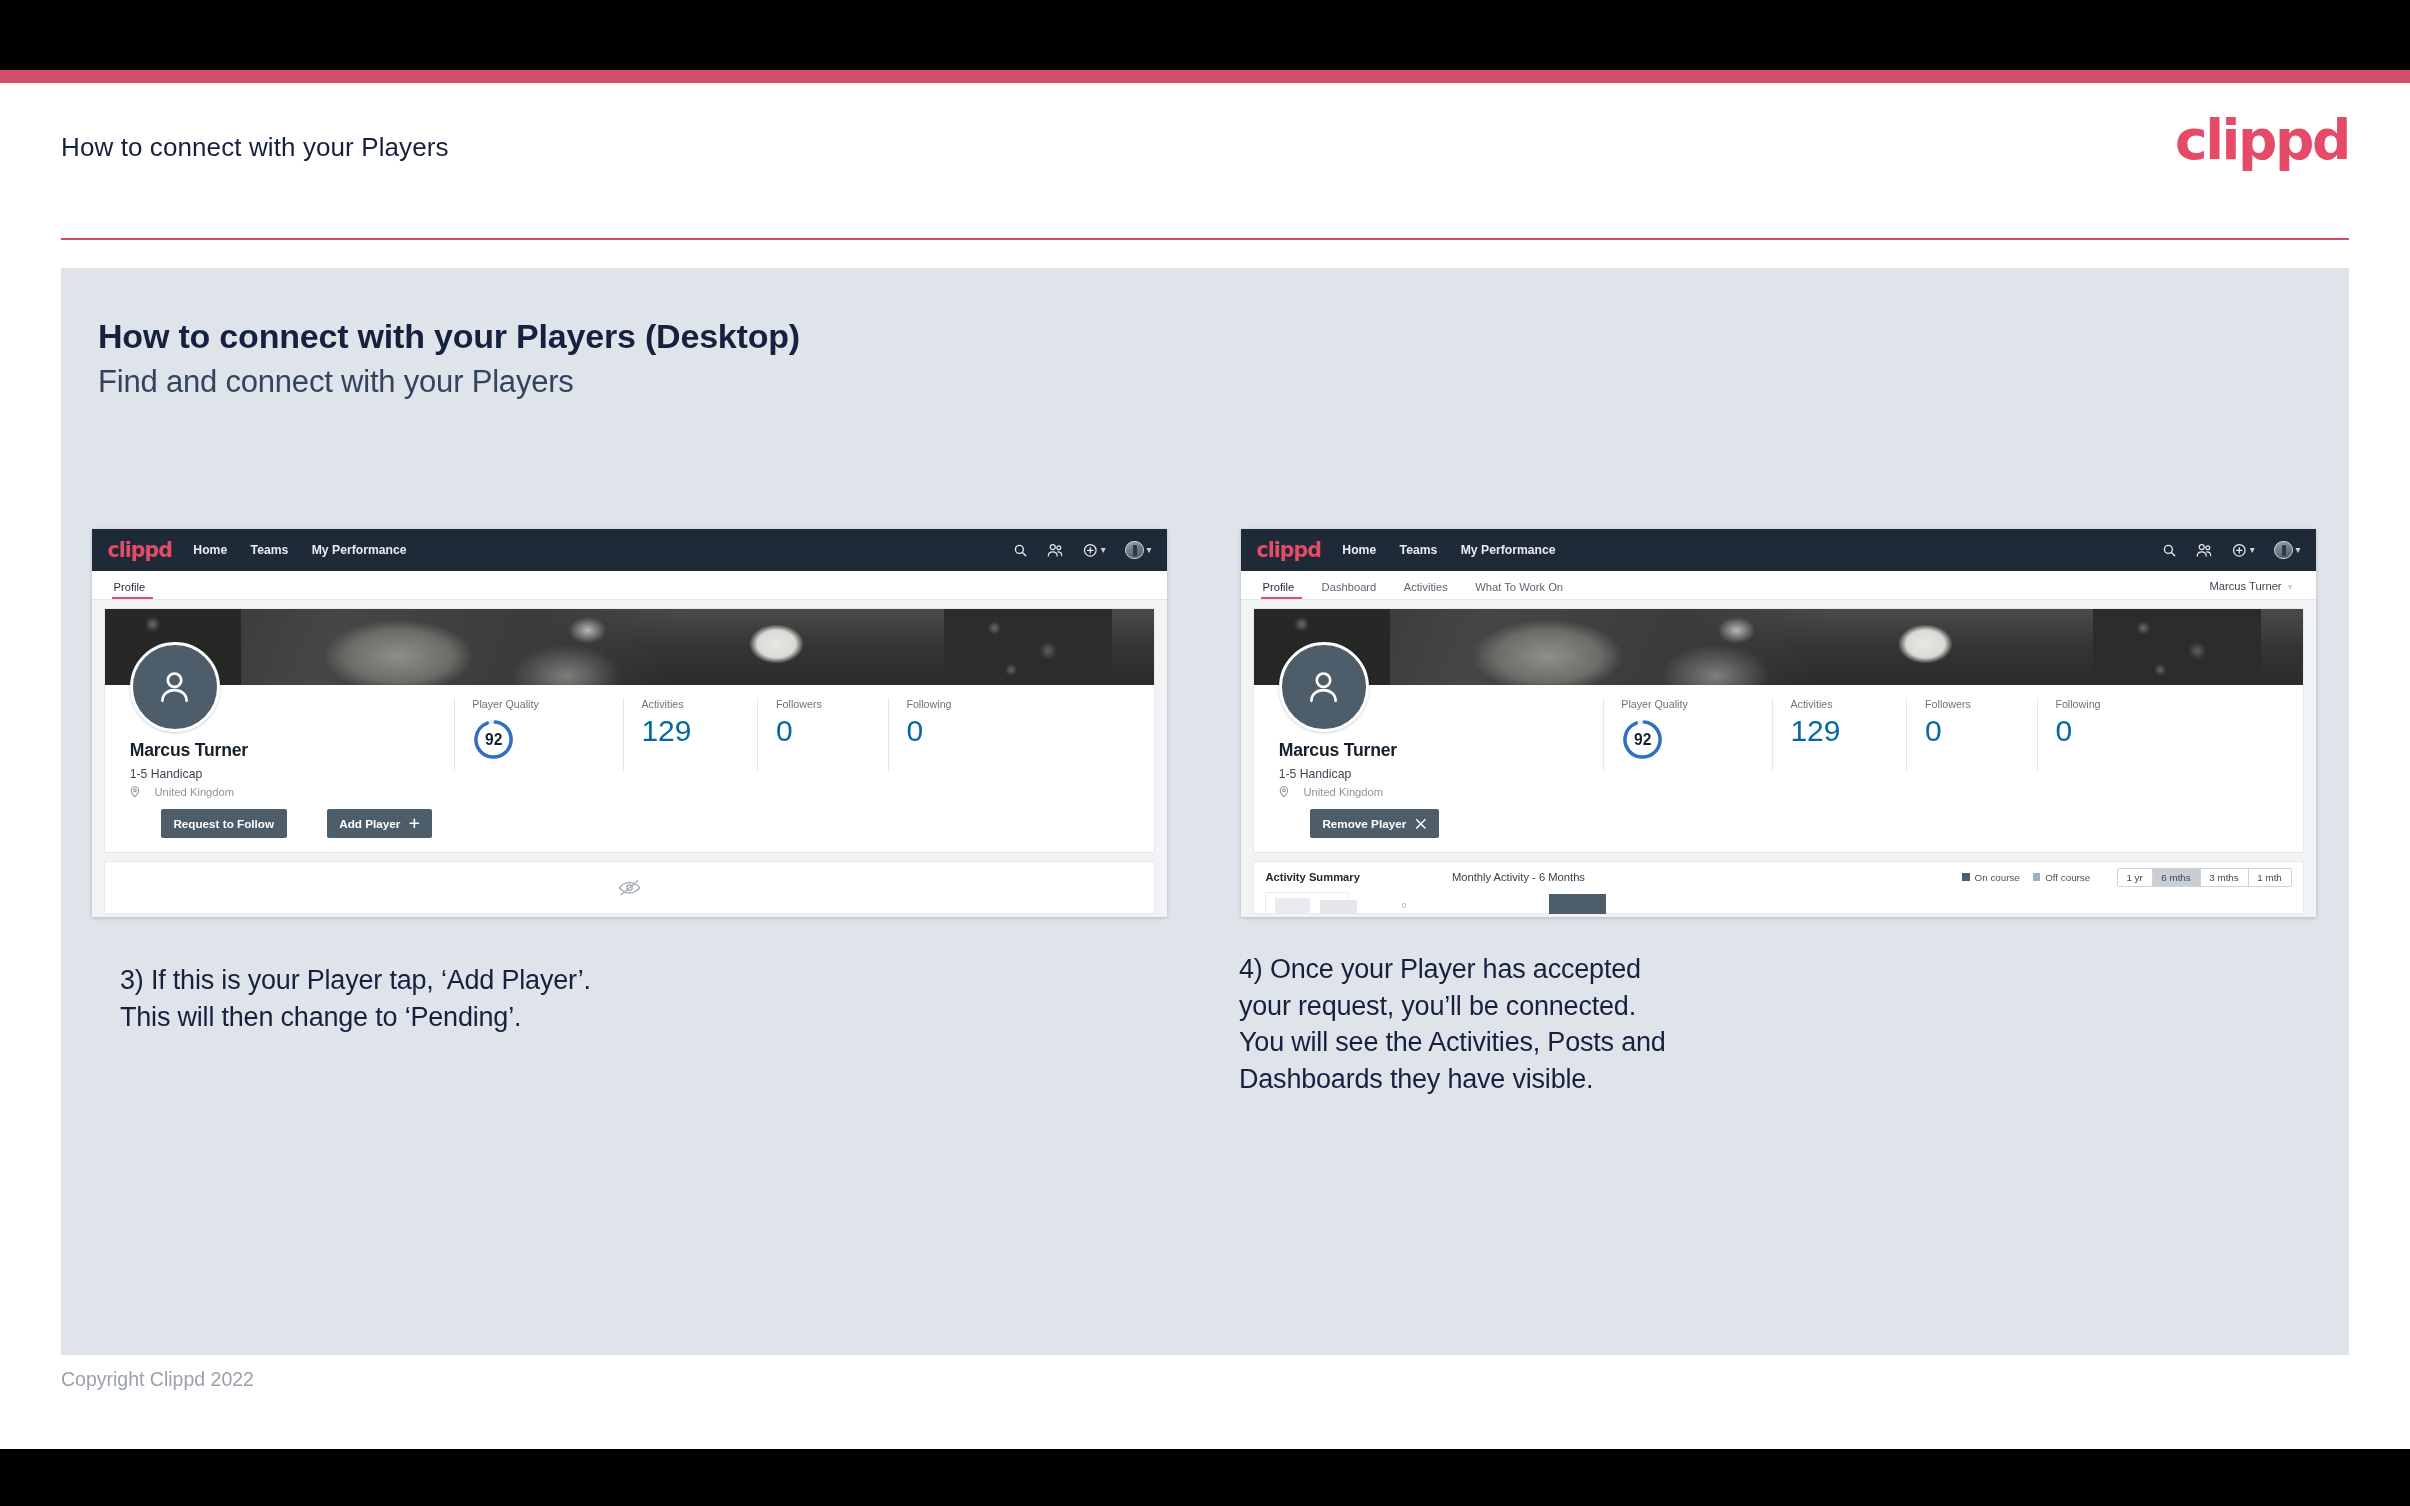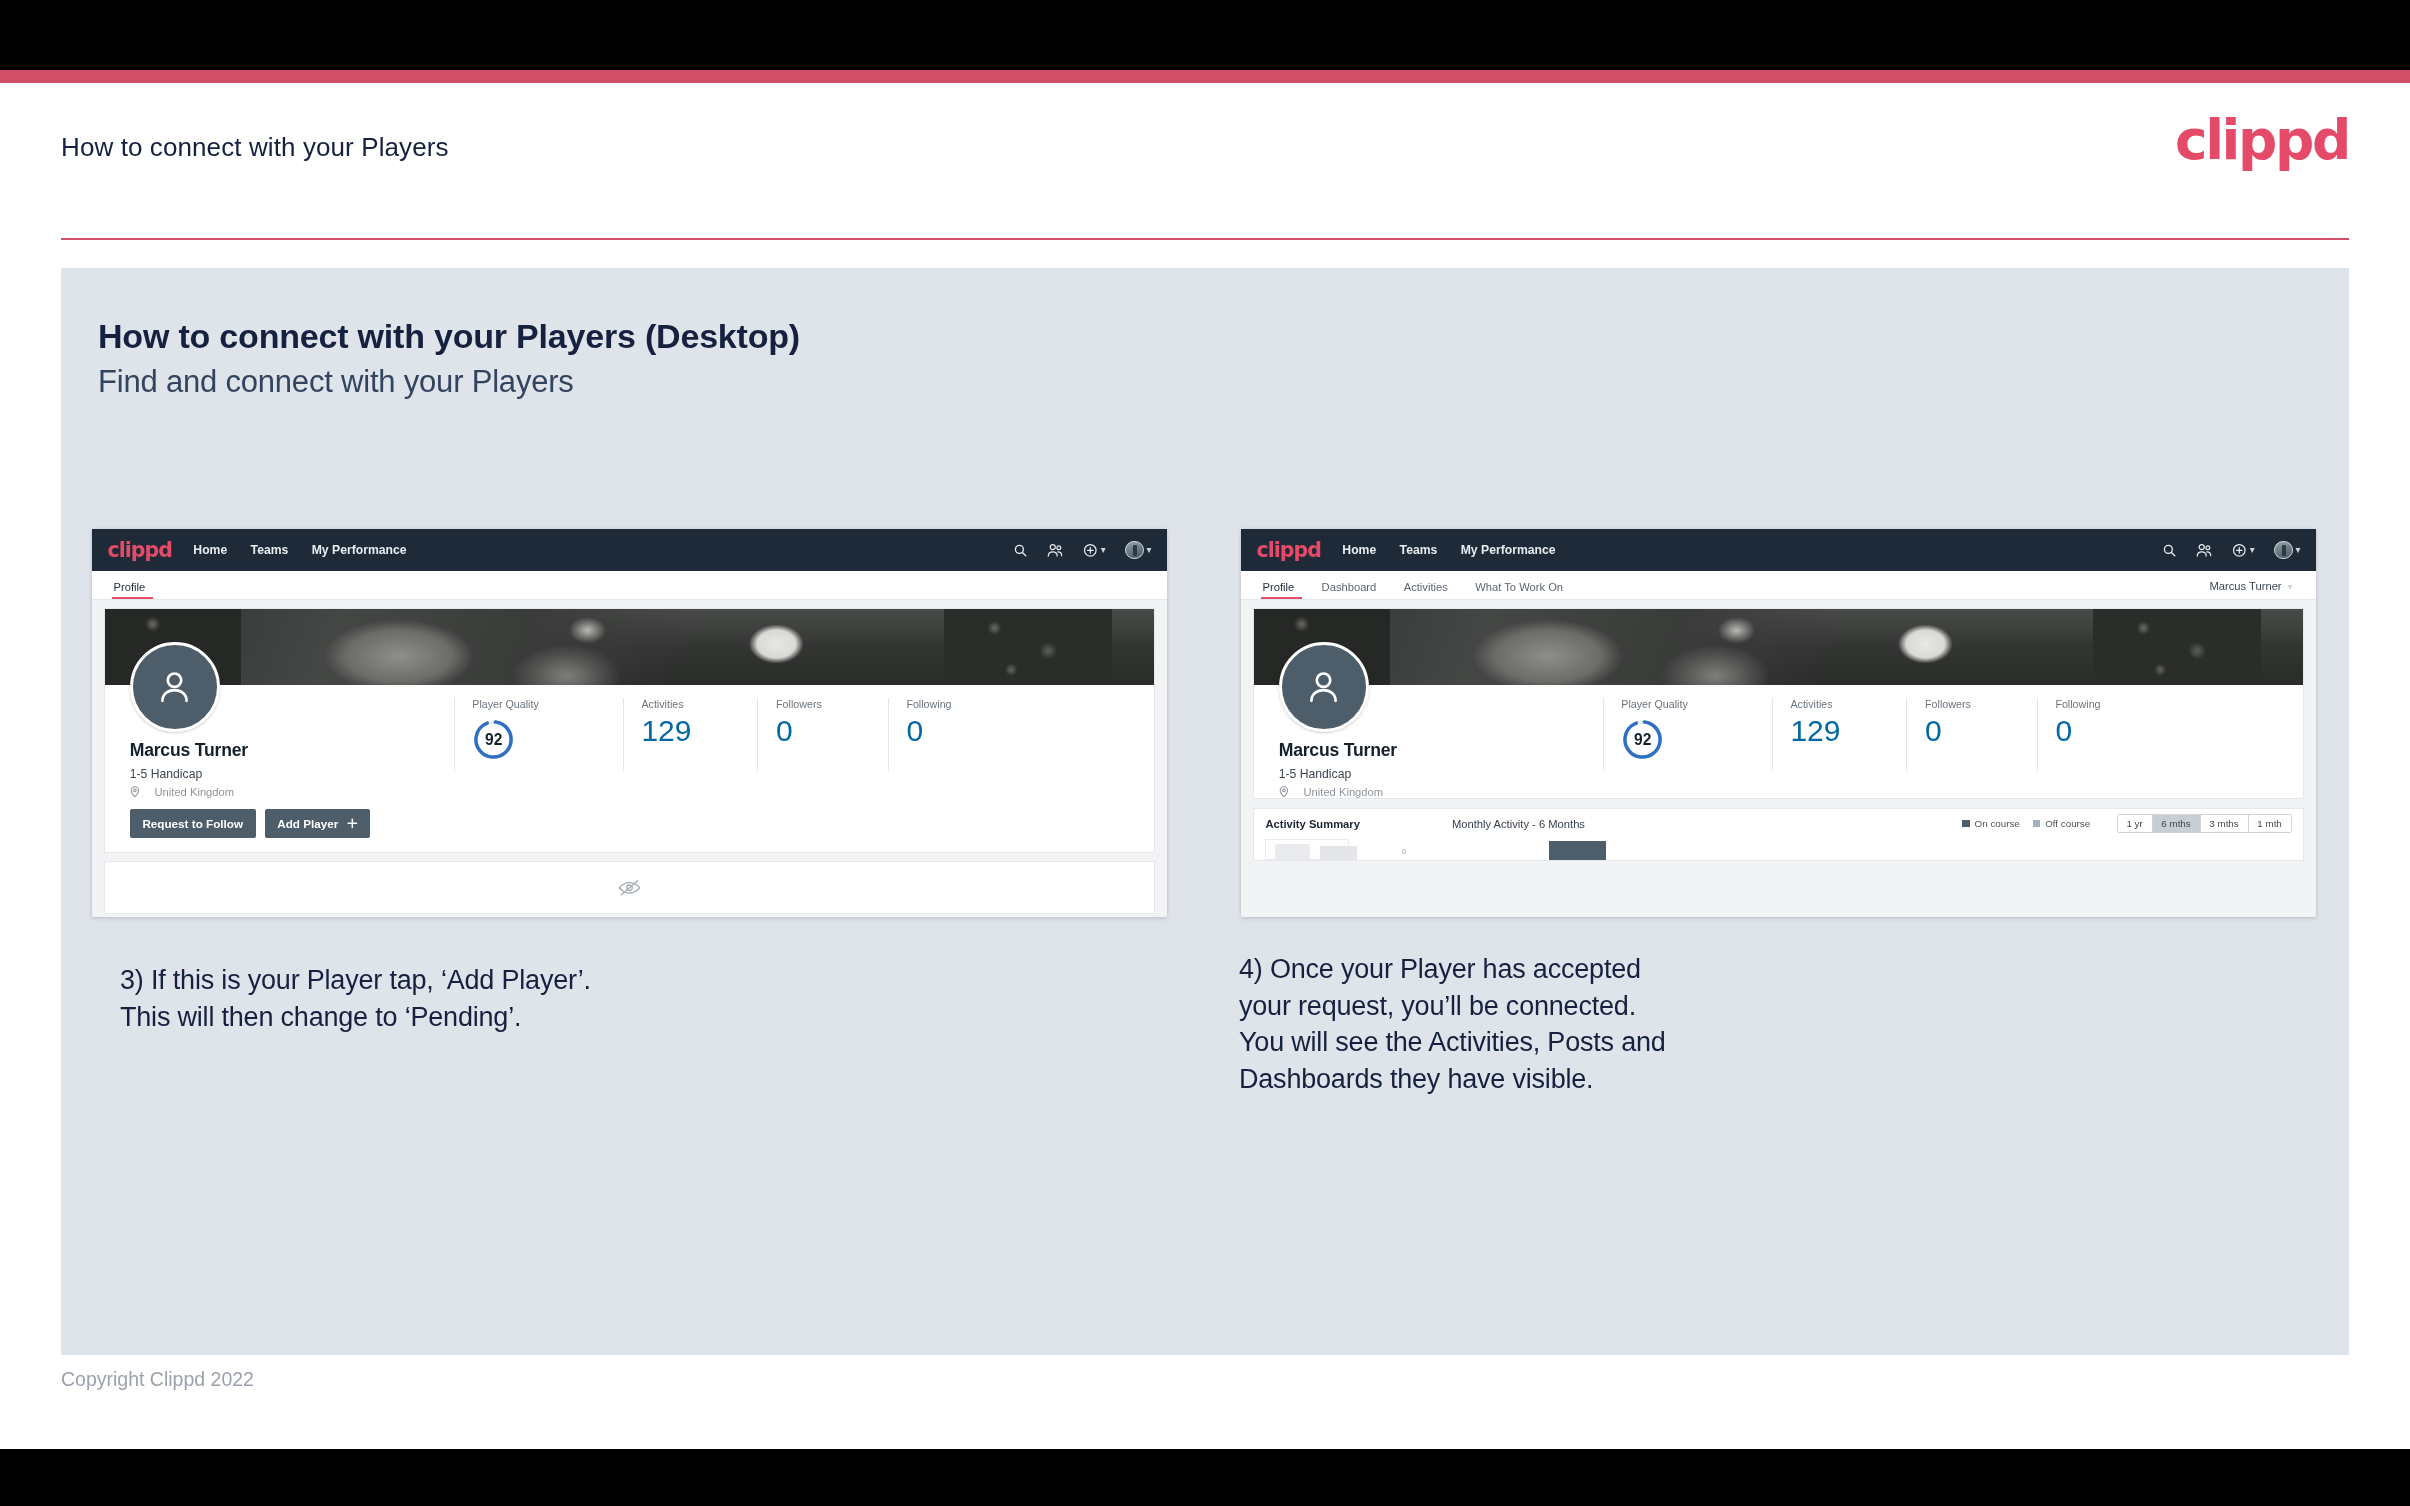--- a/index.html
+++ b/index.html
@@ -140,21 +140,21 @@
     box-shadow:0 1px 2.9px rgba(0,0,0,.2);
   }
   .ident { padding:55px 0 0 25px; }
   .pname { font-size:17.6px; font-weight:700; color:#16202b; letter-spacing:-0.2px; }
   .phandicap { font-size:12.2px; color:#3d4752; margin-top:5.9px; }
   .ploc { font-size:11.2px; color:#8d959d; margin-top:4.9px; display:flex; align-items:center; gap:15px; }
   .pbtns { display:flex; gap:8.8px; margin-top:11.7px; padding-bottom:13.7px; }
   .pbtn {
     background:#4d5d69; color:#ffffff; font-size:11.7px; font-weight:600;
     padding:7.8px 12.7px; border:none; border-radius:2px;
-    display:flex; align-items:center; gap:8.8px; white-space:nowrap;
+    display:flex; align-items:center; gap:8.8px; white-space:nowrap;margin-left:31px;
   }
 
   
   .stats {
     position:absolute; display:flex; align-items:flex-start;
   }
   .stat { padding:0 0 0 0; position:relative; }
   .stat-label { font-size:10.7px; color:#6b747d; white-space:nowrap; }
   .stat-value { font-size:30px; font-weight:400; color:#0369a1; margin-top:5.9px; line-height:1; }
   .stat-sep { width:1px; align-self:stretch; background:#e4e7ea; }
@@ -409,20 +409,29 @@
 
           <div class="ident">
             <div class="pname">Marcus Turner</div>
             <div class="phandicap">1-5 Handicap</div>
             <div class="ploc">
               <svg width="9.8" height="11.7" viewBox="0 0 12 15" fill="none" stroke="#8d959d" stroke-width="1.4">
                   <path d="M6 14C6 14 10.7 9.2 10.7 5.7A4.7 4.7 0 0 0 1.3 5.7C1.3 9.2 6 14 6 14z"></path>
                   <circle cx="6" cy="5.6" r="1.7"></circle>
                 </svg>
               <span>United Kingdom</span>
+            </div>
+            <div class="pbtns">
+              <button class="pbtn">
+                <span>Remove Player</span>
+                <svg width="11.7" height="11.7" viewBox="0 0 14 14" stroke="#ffffff" stroke-width="1.8" stroke-linecap="round">
+                    <line x1="2" y1="2" x2="12" y2="12"></line>
+                    <line x1="12" y1="2" x2="2" y2="12"></line>
+                  </svg>
+              </button>
             </div>
           </div>
 
           <div class="stats" style="left:349px; top:13.7px;">
             <div class="stat-sep"></div>
             <div class="stat" style="padding:0 84px 9.8px 17.6px;">
               <div class="stat-label">Player Quality</div>
               <div class="ring">
                 <svg width="43" height="43" viewBox="0 0 44 44">
                   <circle cx="22" cy="22" r="18" fill="none" stroke="#eef1f4" stroke-width="3.6"></circle>

